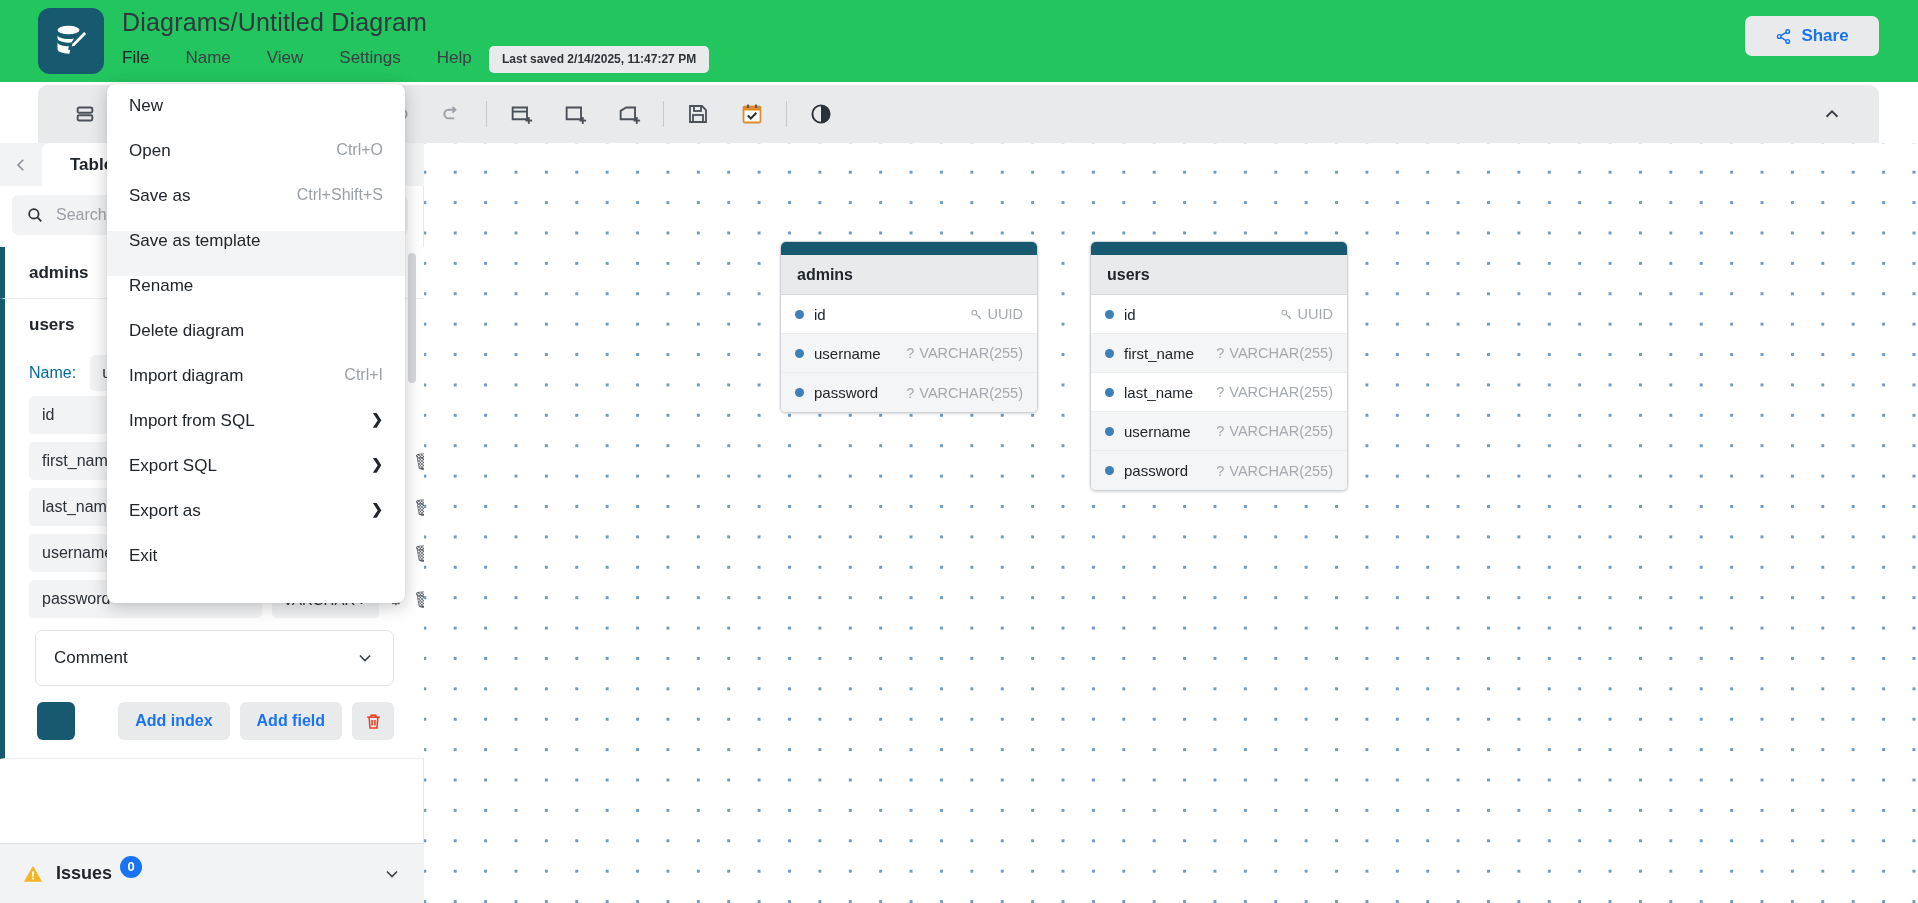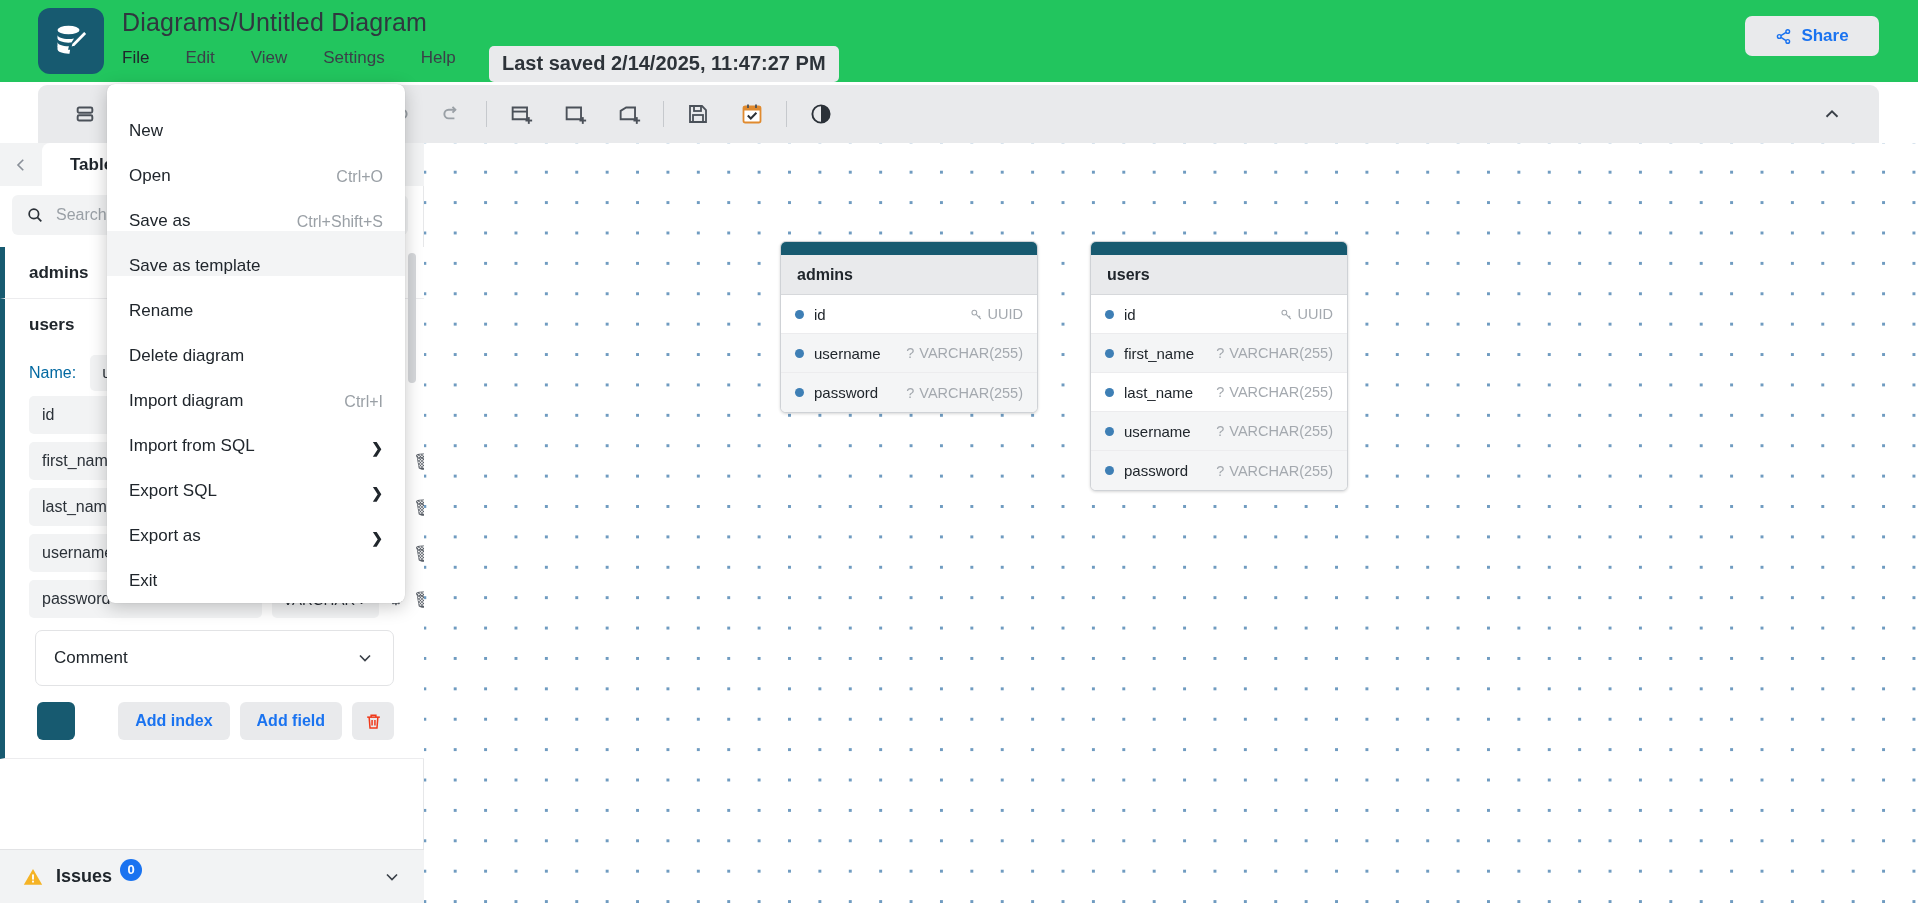--- a/index.html
+++ b/index.html
@@ -31,21 +31,21 @@
   .menubar { position: absolute; left: 122px; top: 46px; display: flex; gap: 0px; text-align: right; }
   .menubar .mi {
     font-size: 17px; color: #3a4048; padding: 2px 14px 2px 0px; margin-right: 22px;
     cursor: default; white-space: nowrap;
   }
   .menubar .mi:last-child { margin-right: 0; }
   .menubar .mi.active { color: #20262c; }
   .lastsaved {
     position: absolute; left: 489px; top: 46px;
     background: #e9eaec; border-radius: 5px;
-    padding: 6px 13px 7px 13px; font-size: 20px; color: #2d3339;
+    padding: 6px 13px 7px 13px; font-size: 12px; color: #2d3339;
     font-weight: 600; white-space: nowrap;
   }
   .share-btn {
     position: absolute; right: 39px; top: 16px;
     width: 134px; height: 40px; background: #e9eaec; border: none; border-radius: 7px;
     display: flex; align-items: center; justify-content: center; gap: 9px;
     color: #1a73f0; font-size: 17px; font-weight: 600; cursor: pointer;
   }
 
   
@@ -148,21 +148,21 @@
     width: 38px; height: 38px; border-radius: 6px; background: #175a70; cursor: pointer;
   }
   .act-btn {
     height: 38px; padding: 0 17px; background: #e9eaec; border: none; border-radius: 6px;
     color: #1a73f0; font-size: 16px; font-weight: 600; cursor: pointer;
     font-family: "Liberation Sans", sans-serif;
   }
   .act-btn.icon-only { width: 42px; padding: 0; display: flex; align-items: center; justify-content: center; }
 
   .issues-bar {
-    position: absolute; left: 0; bottom: 0; width: 424px; height: 54px;
+    position: absolute; left: 0; bottom: 0; width: 424px; height: 60px;
     background: #f2f3f4; border-top: 1px solid #e2e3e5;
     display: flex; align-items: center; padding: 0 22px; cursor: pointer;
   }
   .issues-label { font-size: 18px; font-weight: 700; color: #20262c; margin-left: 12px; }
   .issues-badge {
     margin-left: 8px; min-width: 22px; height: 22px; border-radius: 11px; background: #1a73f0;
     color: #fff; font-size: 13px; font-weight: 700; display: inline-flex;
     align-items: center; justify-content: center; padding: 0 6px;
     position: relative; top: -7px;
   }
@@ -205,21 +205,21 @@
   .ftype { margin-left: auto; color: #a4a9af; font-size: 14.5px; display: flex; align-items: center; gap: 5px; white-space: nowrap; }
 
   
   .dropdown {
     position: absolute; left: 107px; top: 84px; width: 298px;
     background: #ffffff; border-radius: 8px;
     box-shadow: 0 4px 18px rgba(0,0,0,.22), 0 0 1px rgba(0,0,0,.2);
     padding: 12px 0 12px 0; z-index: 50;
   }
   .dd-item {
-    height: 45px; display: flex; align-items: flex-end; padding: 0 22px;
+    height: 45px; display: flex; align-items: flex-start; padding: 0 22px;
     font-size: 17px; color: #20262c; cursor: pointer; white-space: nowrap;
   }
   .dd-item.highlight { background: #f3f4f5; }
   .dd-shortcut { margin-left: auto; color: #9aa0a6; font-size: 16px; }
   .dd-arrow { margin-left: auto; color: #20262c; font-size: 14px; font-weight: 700; }
 
   svg { display: block; }
 </style>
 </head>
 <body>
@@ -235,21 +235,21 @@
           <path d="M3.9 12.6c0 1.44 2.95 2.6 6.6 2.6h.25l-.6 2.4h-.05c-3.4 0-6.2-1.16-6.2-2.6v-2.4z" fill="#fff"></path>
           <path d="M3.9 17c0 1.44 2.95 2.6 6.6 2.6.2 0 .4 0 .6-.02l.35-2.38H10.5c-3.65 0-6.6-1.16-6.6-2.6V17z" fill="#fff"></path>
           <path d="M19.9 6.1l1.7 1.7-7.4 7.4-2.3.6.6-2.3 7.4-7.4z" fill="#fff" stroke="#175a70" stroke-width=".7"></path>
         </svg>
       </span>
     </div>
     <div class="title">Diagrams/Untitled Diagram</div>
 
     <div class="menubar">
       <div class="mi active">File</div>
-      <div class="mi">Edit</div>
+      <div class="mi">Name</div>
       <div class="mi">View</div>
       <div class="mi">Settings</div>
       <div class="mi">Help</div>
     </div>
 
     <div class="lastsaved">Last saved 2/14/2025, 11:47:27 PM</div>
 
     <button class="share-btn">
       <span>
         <svg width="17" height="17" viewBox="0 0 24 24" fill="none" stroke="#1a73f0" stroke-width="2">

